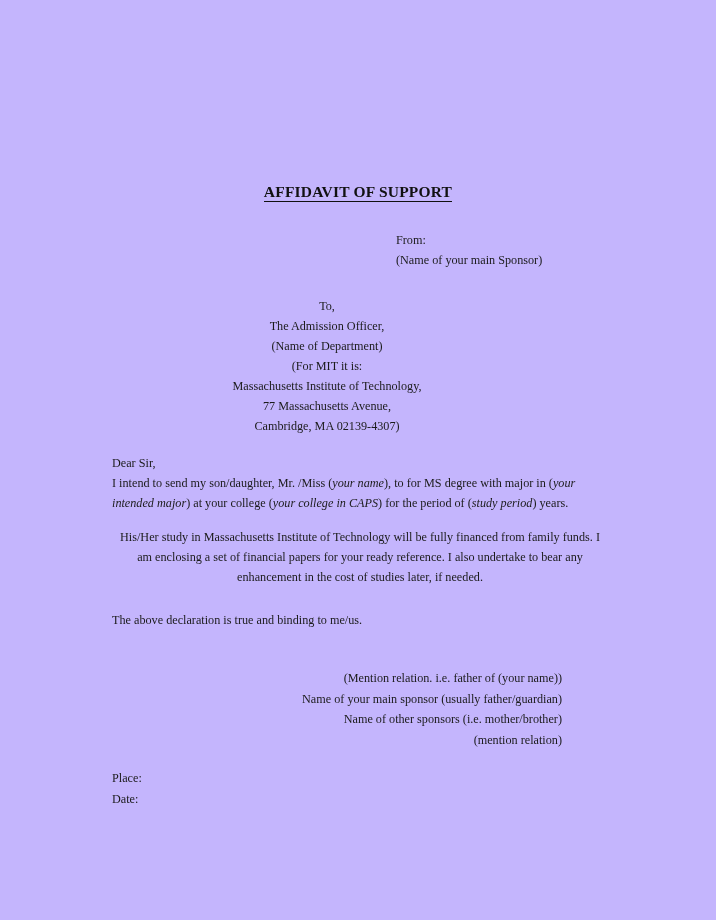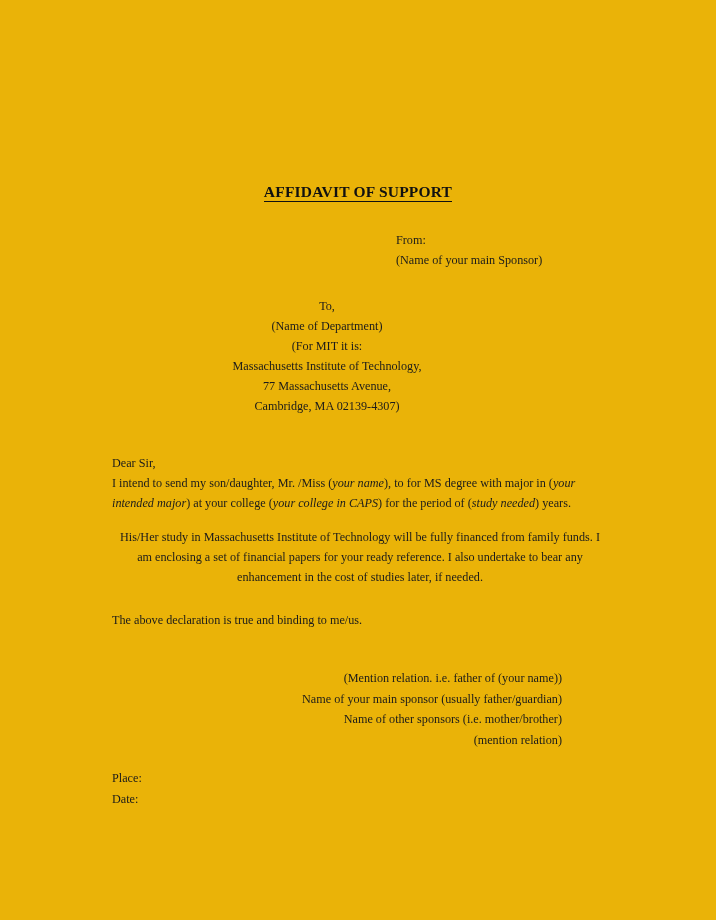--- a/index.html
+++ b/index.html
@@ -12,21 +12,21 @@
     width: 716px;
     height: 920px;
     position: relative;
     font-family: "Liberation Serif", "DejaVu Serif", serif;
     color: #1a1a1a;
     overflow: hidden;
   }
   .page {
     position: absolute;
     inset: 0;
-    background: #eab308;
+    background: #c4b5fd;
   }
 
   
   .doc-title {
     position: absolute;
     left: 0;
     top: 173px;
     width: 716px;
     text-align: center;
     font-size: 15.5px;
@@ -118,30 +118,31 @@
     <span>AFFIDAVIT OF SUPPORT</span>
   </h1>
 
   <div class="block from-block">
     <div class="line">From:</div>
     <div class="line">(Name of your main Sponsor)</div>
   </div>
 
   <div class="block to-block">
     <div class="line">To,</div>
+    <div class="line">The Admission Officer,</div>
     <div class="line">(Name of Department)</div>
     <div class="line">(For MIT it is:</div>
     <div class="line">Massachusetts Institute of Technology,</div>
     <div class="line">77 Massachusetts Avenue,</div>
     <div class="line">Cambridge, MA 02139-4307)</div>
   </div>
 
   <div class="block salutation-block">
     <div class="line">Dear Sir,</div>
-    <div class="line"><span>I intend to send my son/daughter, Mr. /Miss (</span><i>your name</i><span>), to for MS degree with major in (</span><i>your intended major</i><span>) at your college (</span><i>your college in CAPS</i><span>) for the period of (</span><i>study needed</i><span>) years.</span></div>
+    <div class="line"><span>I intend to send my son/daughter, Mr. /Miss (</span><i>your name</i><span>), to for MS degree with major in (</span><i>your intended major</i><span>) at your college (</span><i>your college in CAPS</i><span>) for the period of (</span><i>study period</i><span>) years.</span></div>
   </div>
 
   <div class="block para-block">
     <div class="line">His/Her study in Massachusetts Institute of Technology will be fully financed from family funds. I am enclosing a set of financial papers for your ready reference. I also undertake to bear any enhancement in the cost of studies later, if needed.</div>
   </div>
 
   <div class="block declaration-block">
     <div class="line">The above declaration is true and binding to me/us.</div>
   </div>
 

